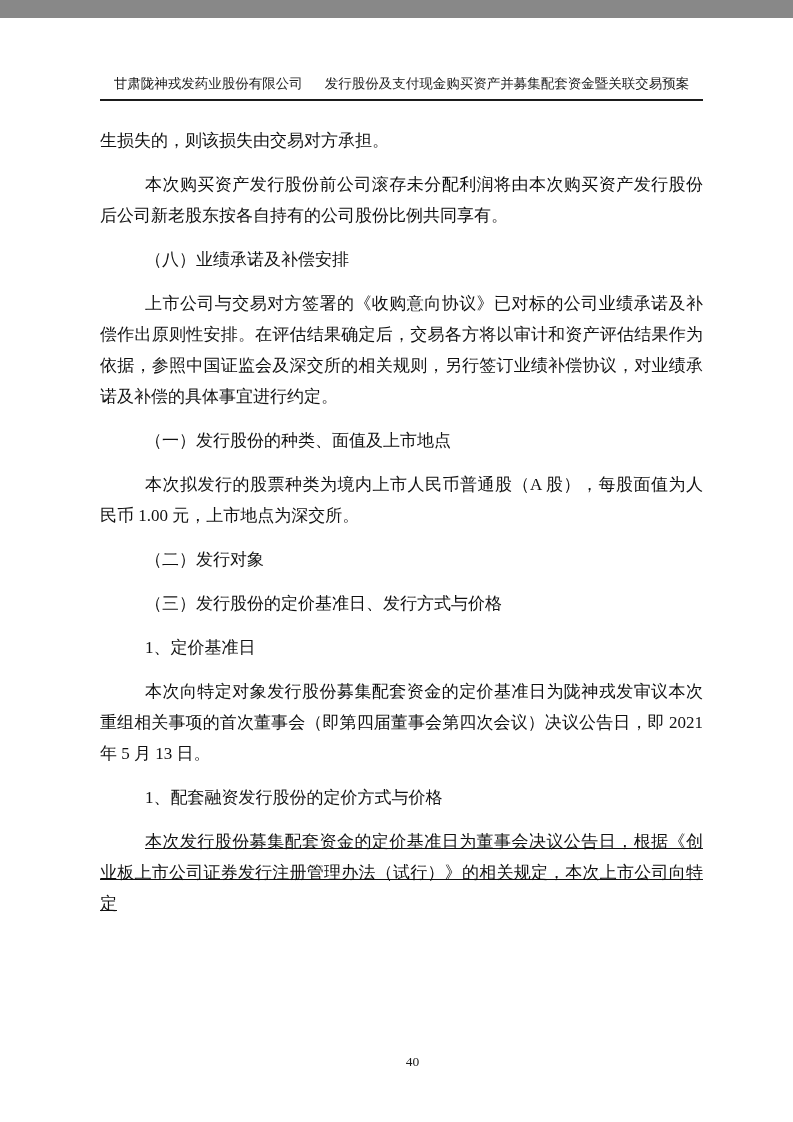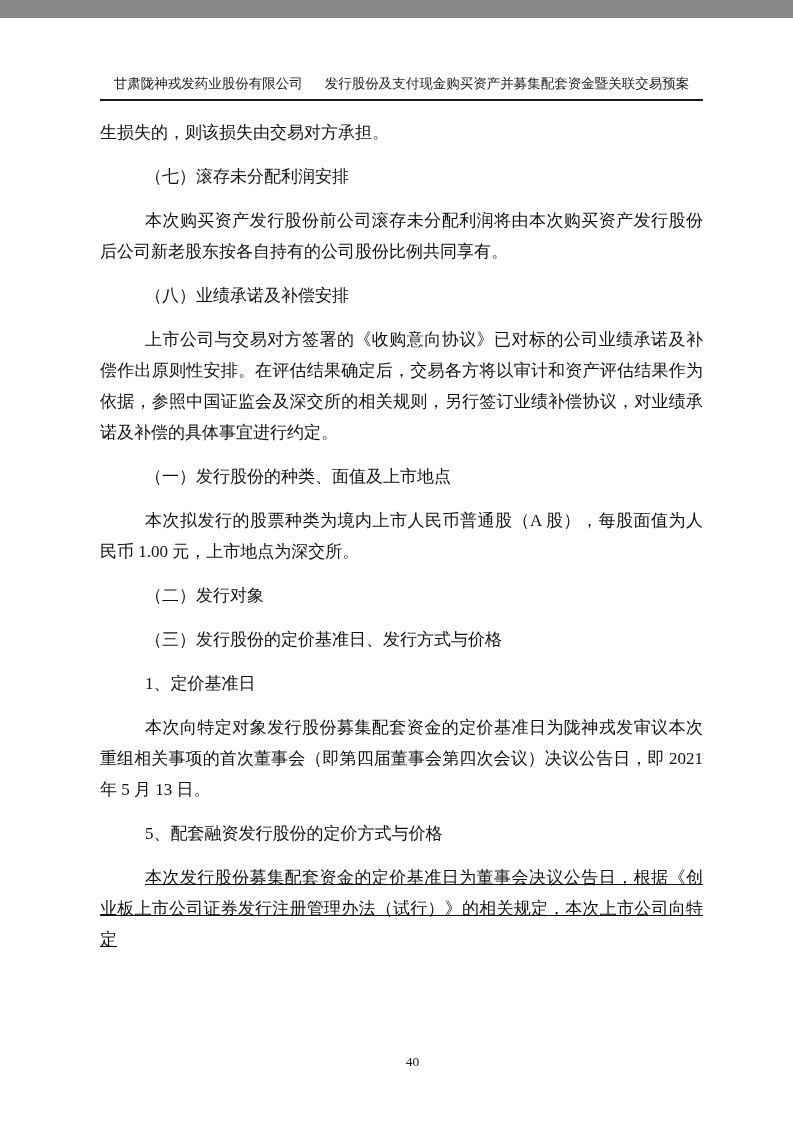--- a/index.html
+++ b/index.html
@@ -20,21 +20,21 @@
     padding-top: 56px;
     padding-bottom: 6px;
     border-bottom: 2px solid #1b1b1b;
     text-align: center;
     font-size: 13.5px;
     line-height: 19px;
     white-space: nowrap;
     color: #1b1b1b;
   }
   .doc-header .hdr-title { margin-left: 22px; }
-  .body-text { padding-top: 16px; }
+  .body-text { padding-top: 24px; }
   .blk {
     font-size: 17px;
     line-height: 31px;
     margin: 0 0 13px 0;
     color: #111111;
   }
   .p {
     text-indent: 45px;
     text-align: justify;
     text-justify: inter-character;
@@ -66,29 +66,28 @@
 
 <div class="page">
   <div class="content">
 
     <div class="doc-header">
       <span class="hdr-company">甘肃陇神戎发药业股份有限公司</span><span class="hdr-title">发行股份及支付现金购买资产并募集配套资金暨关联交易预案</span>
     </div>
 
     <div class="body-text">
       <div class="blk p p-cont">生损失的，则该损失由交易对方承担。</div>
-      <div class="blk h3">（七）滚存未分配利润安排</div>
       <div class="blk p">本次购买资产发行股份前公司滚存未分配利润将由本次购买资产发行股份后公司新老股东按各自持有的公司股份比例共同享有。</div>
       <div class="blk h3">（八）业绩承诺及补偿安排</div>
       <div class="blk p">上市公司与交易对方签署的《收购意向协议》已对标的公司业绩承诺及补偿作出原则性安排。在评估结果确定后，交易各方将以审计和资产评估结果作为依据，参照中国证监会及深交所的相关规则，另行签订业绩补偿协议，对业绩承诺及补偿的具体事宜进行约定。</div>
       <div class="blk h3">（一）发行股份的种类、面值及上市地点</div>
       <div class="blk p">本次拟发行的股票种类为境内上市人民币普通股（A 股），每股面值为人民币 1.00 元，上市地点为深交所。</div>
       <div class="blk h3">（二）发行对象</div>
       <div class="blk h3">（三）发行股份的定价基准日、发行方式与价格</div>
       <div class="blk h4">1、定价基准日</div>
       <div class="blk p">本次向特定对象发行股份募集配套资金的定价基准日为陇神戎发审议本次重组相关事项的首次董事会（即第四届董事会第四次会议）决议公告日，即 2021 年 5 月 13 日。</div>
-      <div class="blk h4">5、配套融资发行股份的定价方式与价格</div>
+      <div class="blk h4">1、配套融资发行股份的定价方式与价格</div>
       <div class="blk p p-runover">本次发行股份募集配套资金的定价基准日为董事会决议公告日，根据《创业板上市公司证券发行注册管理办法（试行）》的相关规定，本次上市公司向特定</div>
     </div>
   </div>
 
   <div class="page-footer">40</div>
 </div>
 
 </body></html>

